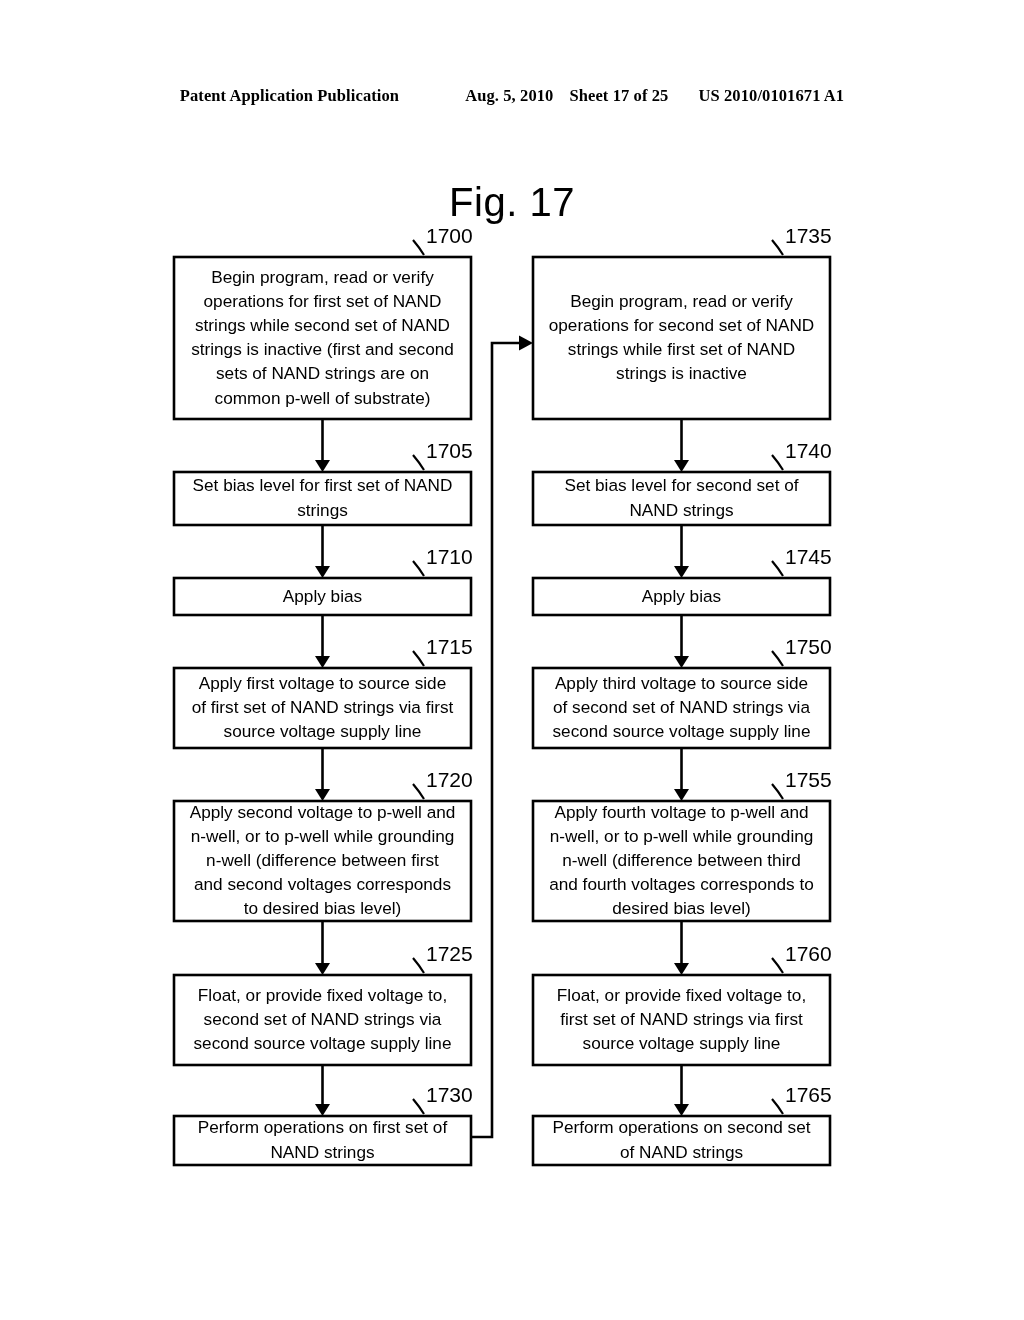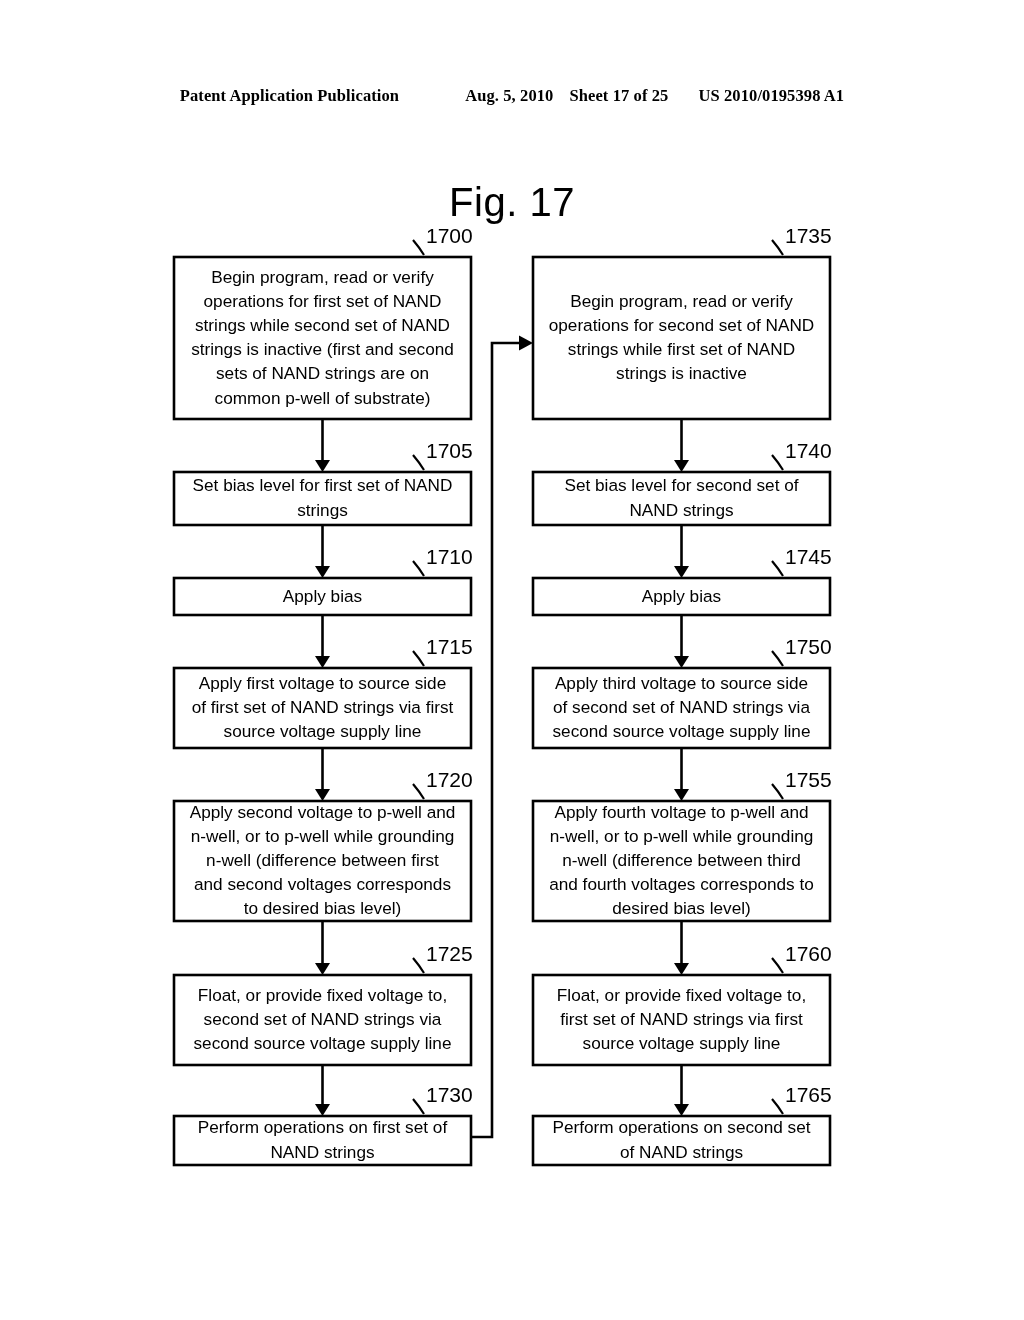--- a/index.html
+++ b/index.html
@@ -85,21 +85,21 @@
     font-size: 21px;
     fill: #000000;
     text-anchor: start;
     dominant-baseline: alphabetic;
   }
 </style>
 </head>
 <body>
 
 <div class="patent-header">
-  <span class="hdr-pub">Patent Application Publication</span><span class="hdr-date">Aug. 5, 2010</span><span class="hdr-sheet">Sheet 17 of 25</span><span class="hdr-num">US 2010/0195398 A1</span>
+  <span class="hdr-pub">Patent Application Publication</span><span class="hdr-date">Aug. 5, 2010</span><span class="hdr-sheet">Sheet 17 of 25</span><span class="hdr-num">US 2010/0101671 A1</span>
 </div>
 
 <div class="fig-title">Fig. 17</div>
 
 <svg id="flow-svg" viewBox="0 0 1024 1320" xmlns="http://www.w3.org/2000/svg">
     <g>
       <rect x="174" y="257" width="297" height="162" class="fc-box-rect"></rect>
       <text x="322.5" y="277.5" class="fc-text"><tspan x="322.5" dy="0">Begin program, read or verify</tspan><tspan x="322.5" dy="24.2">operations for first set of NAND</tspan><tspan x="322.5" dy="24.2">strings while second set of NAND</tspan><tspan x="322.5" dy="24.2">strings is inactive (first and second</tspan><tspan x="322.5" dy="24.2">sets of NAND strings are on</tspan><tspan x="322.5" dy="24.2">common p-well of substrate)</tspan></text>
       <path d="M 424 255 Q 419 247 413 240" class="fc-leader"></path>
       <text x="426" y="243" class="fc-ref">1700</text>

